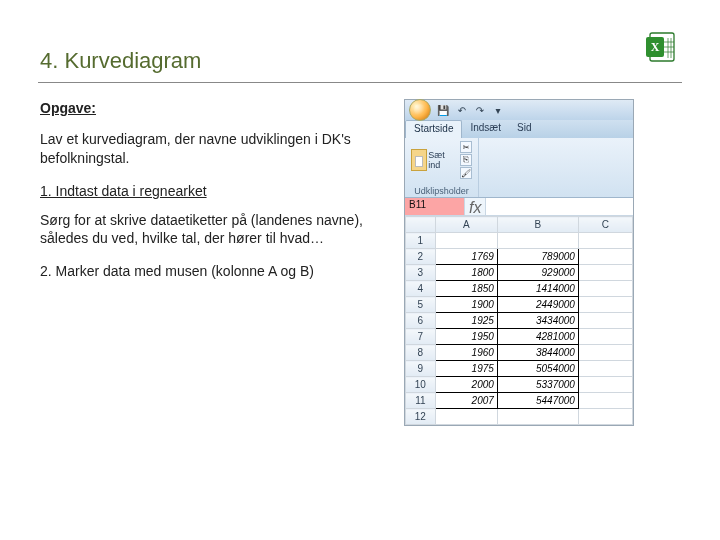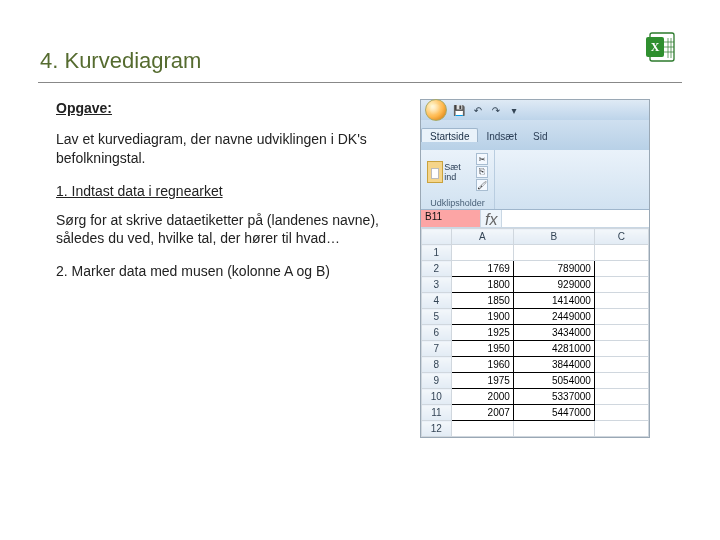--- a/index.html
+++ b/index.html
@@ -27,21 +27,21 @@
     margin: 0 38px 16px 38px;
   }
   .excel-logo {
     position: absolute;
     top: 30px; right: 42px;
     width: 34px; height: 34px;
   }
   .content {
     display: flex;
     flex-direction: row;
-    padding-left: 56px;
+    padding-left: 40px;
   }
   .left {
     width: 340px;
     font-size: 14px;
     line-height: 1.35;
   }
   .left .heading {
     font-weight: bold;
     text-decoration: underline;
     margin-bottom: 12px;
@@ -84,23 +84,22 @@
     background: radial-gradient(circle at 30% 30%, #fff6, transparent 60%);
   }
   .qat-btn {
     width: 14px; height: 14px;
     color:#345;
     display:flex; align-items:center; justify-content:center;
     font-size:10px;
   }
   .tabstrip {
     background: linear-gradient(#cfe0f0,#b8d1e7);
-    height: 30px;
+    height: 18px;
     display:flex;
-    align-items:center;
   }
   .tab {
     padding: 2px 8px 0 8px;
     font-size: 10px;
     color: #2a3d55;
   }
   .tab.active {
     background:#e9f2fa;
     border: 1px solid #9fb6cc;
     border-bottom: none;
@@ -188,20 +187,21 @@
   }
   .grid td.rowhdr{
     background:linear-gradient(#f3f7fb,#e2ebf4);
     text-align:center;color:#345;width:22px;
   }
   .grid td.colA{width:46px;}
   .grid td.colB{width:60px;}
   .grid td.colC{width:40px;}
   .selbox{
     border:1.5px solid #000 !important;
+    font-style:italic;
   }
 </style>
 </head>
 <body>
 
 <div class="slide">
   <div class="excel-logo">
     <svg viewBox="0 0 34 34">
       <rect x="6" y="3" width="24" height="28" rx="2" fill="#fff" stroke="#2b7a2b" stroke-width="1.3"></rect>
       <rect x="2" y="7" width="18" height="20" rx="2" fill="#2f8f2f"></rect>

